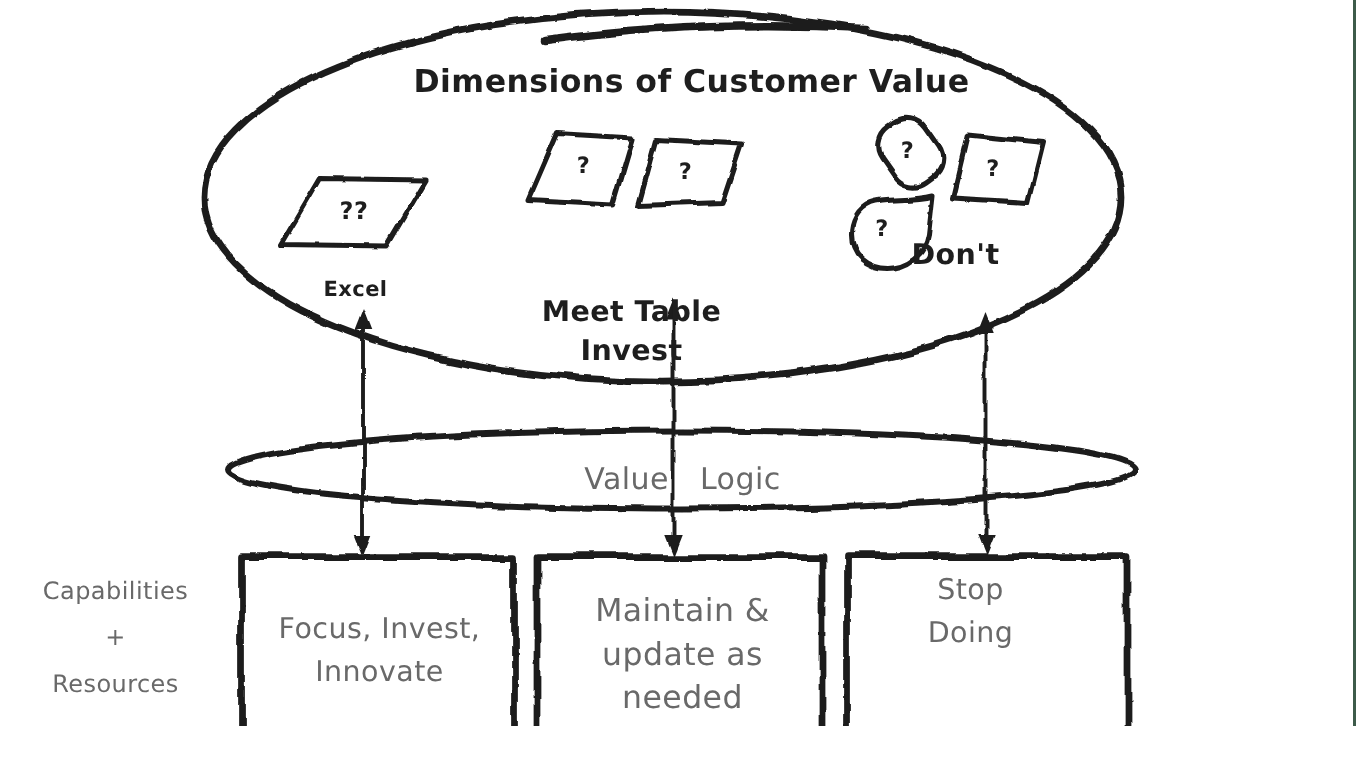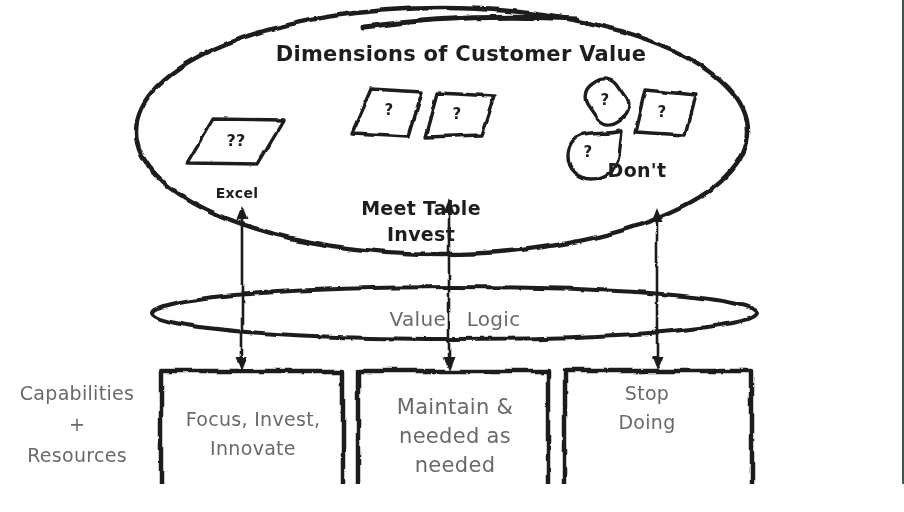--- a/index.html
+++ b/index.html
@@ -104,34 +104,34 @@
     <div>Meet Table</div>
     <div>Invest</div>
   </div>
 
   <div class="t ink-b" style="left:637px; top:157px; font-size:19px; line-height:27px;">
     <div>Don't</div>
   </div>
 
   <div class="t gray vl-gap" style="left:455px; top:307px; font-size:20px;">Value Logic</div>
 
-  <div class="t gray" style="left:77px; top:378px; font-size:19px; line-height:31px;">
+  <div class="t gray" style="left:77px; top:378px; font-size:16px; line-height:31px;">
     <div>Capabilities</div>
     <div>+</div>
     <div>Resources</div>
   </div>
 
   <div class="t gray" style="left:253px; top:393px; font-size:19px; line-height:29px;margin-top:12px;">
     <div>Focus, Invest,</div>
     <div>Innovate</div>
   </div>
 
   <div class="t gray" style="left:455px; top:393px; font-size:21px; line-height:29px;">
     <div>Maintain &amp;</div>
-    <div>needed as</div>
+    <div>update as</div>
     <div>needed</div>
   </div>
 
   <div class="t gray" style="left:647px; top:379px; font-size:19px; line-height:29px;">
     <div>Stop</div>
     <div>Doing</div>
   </div>
 
   <div class="edge-line"></div>
 

